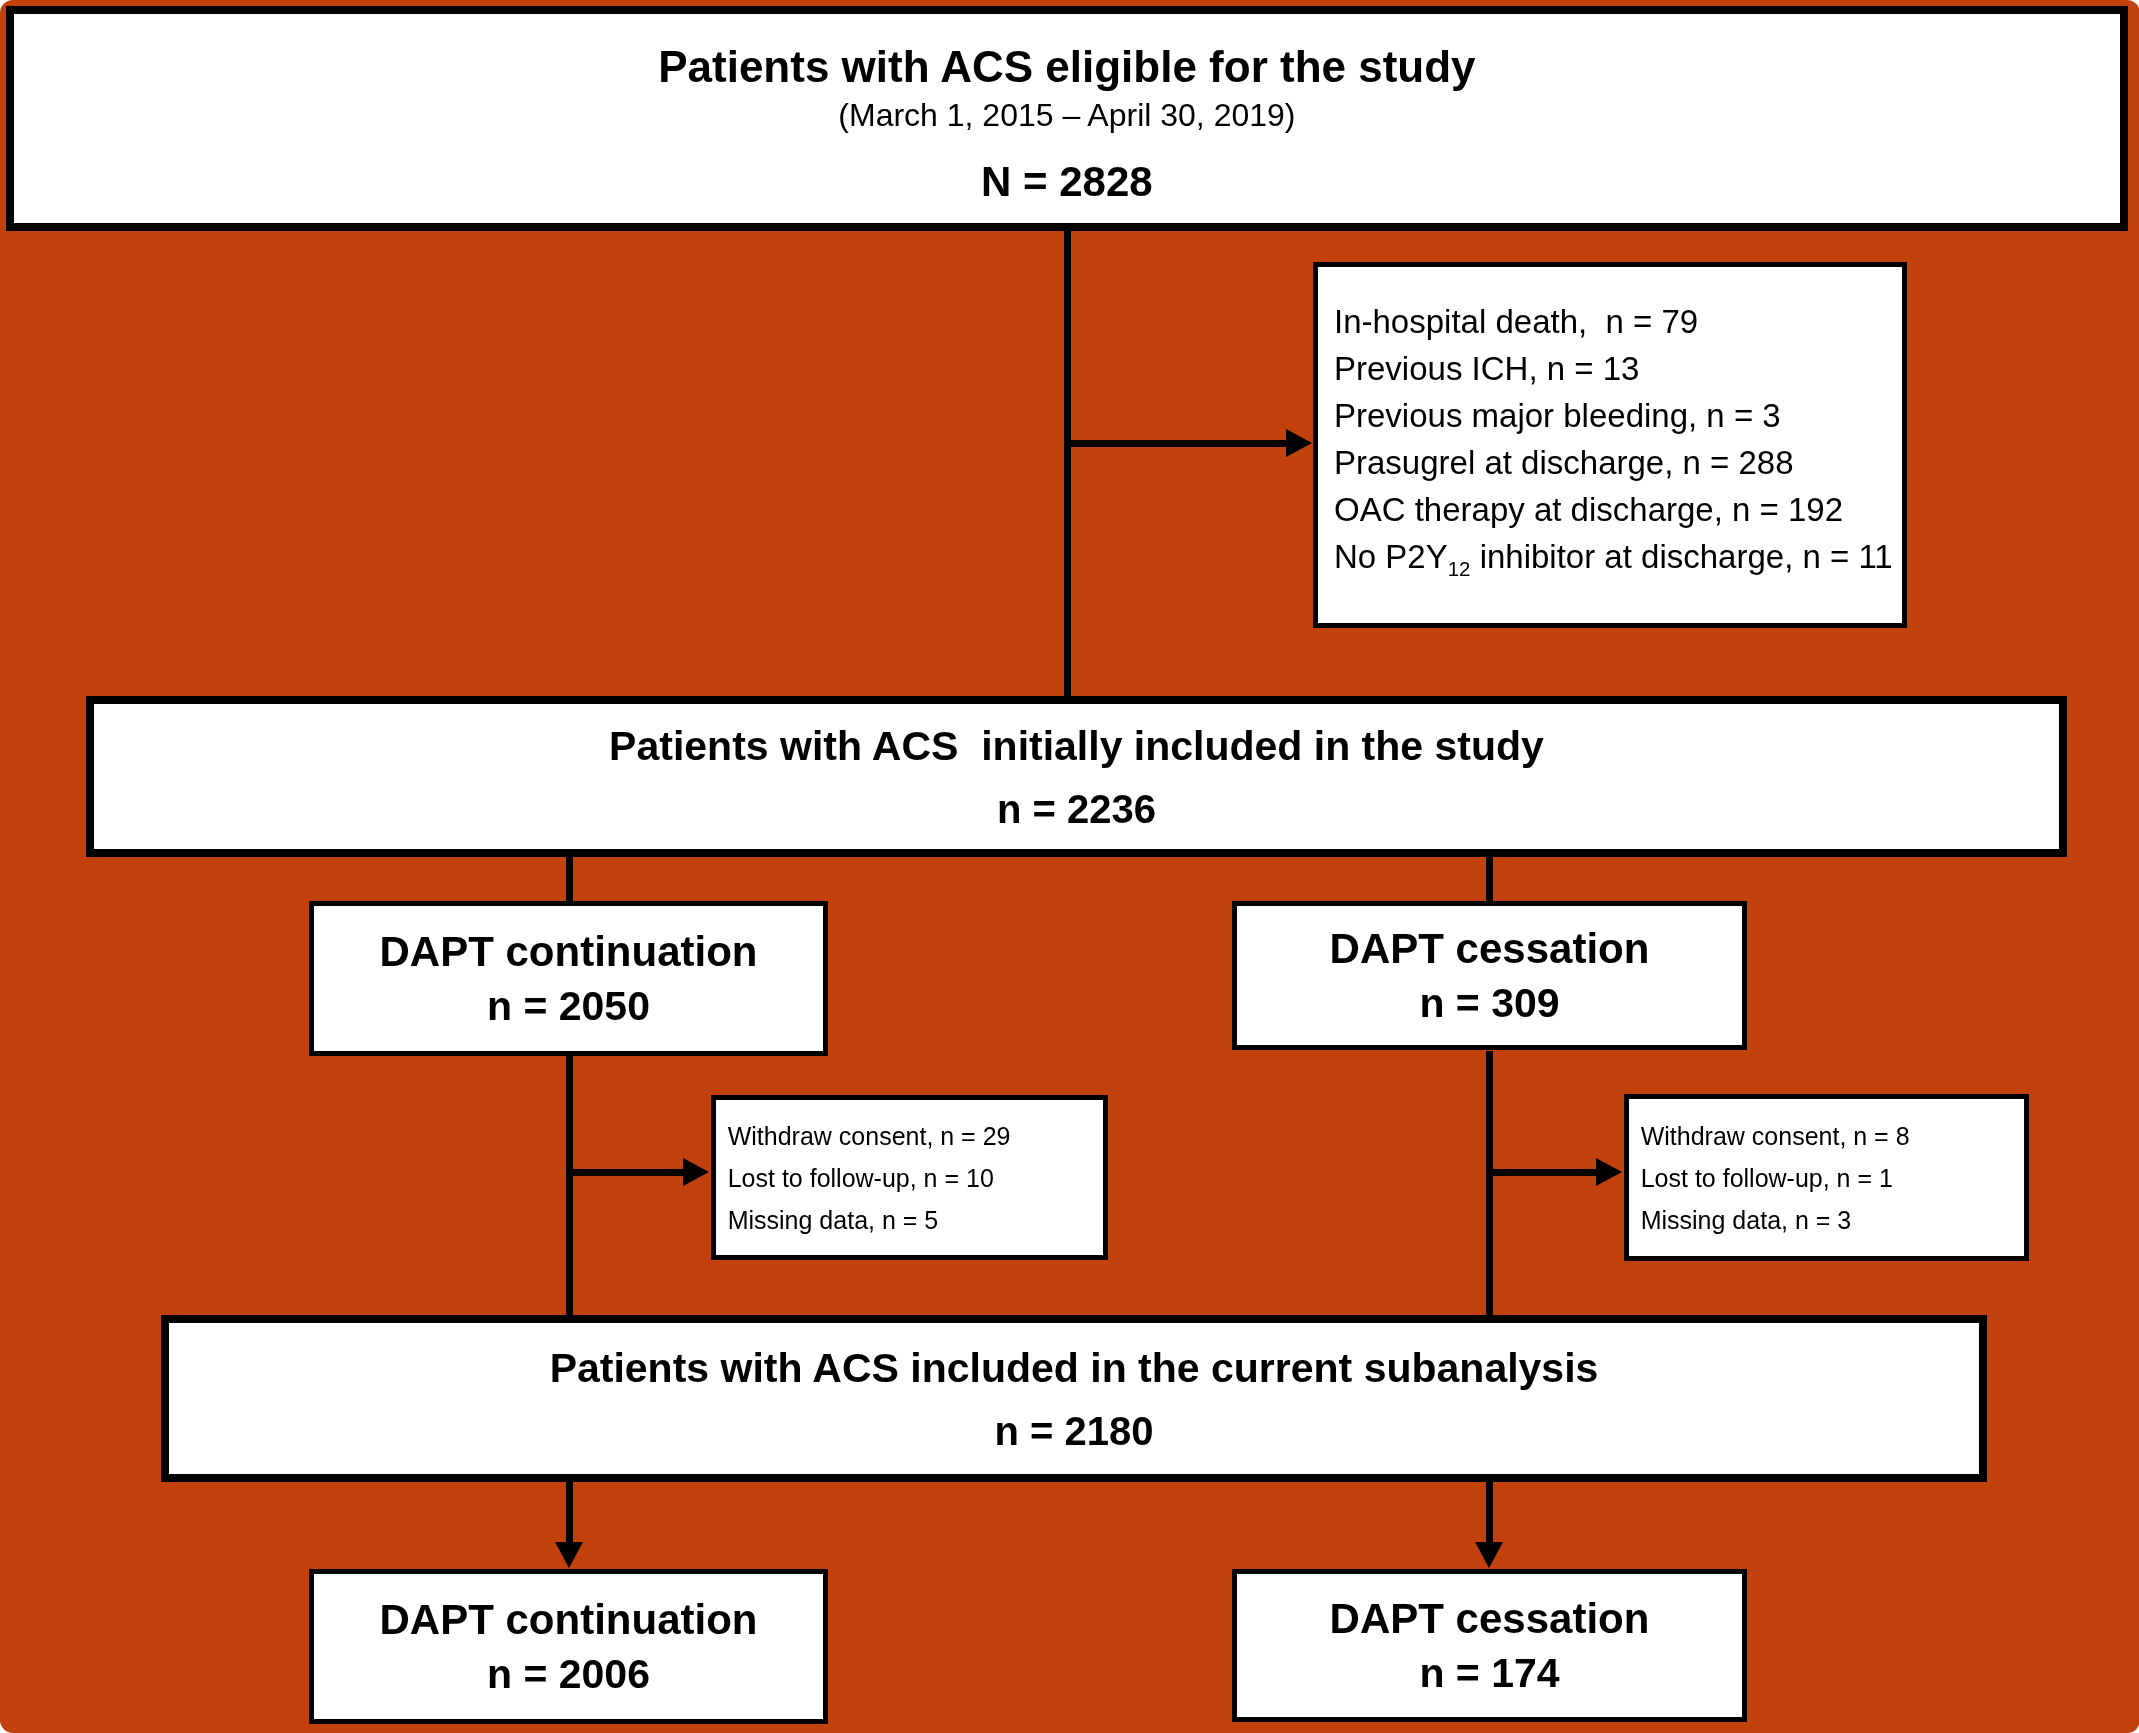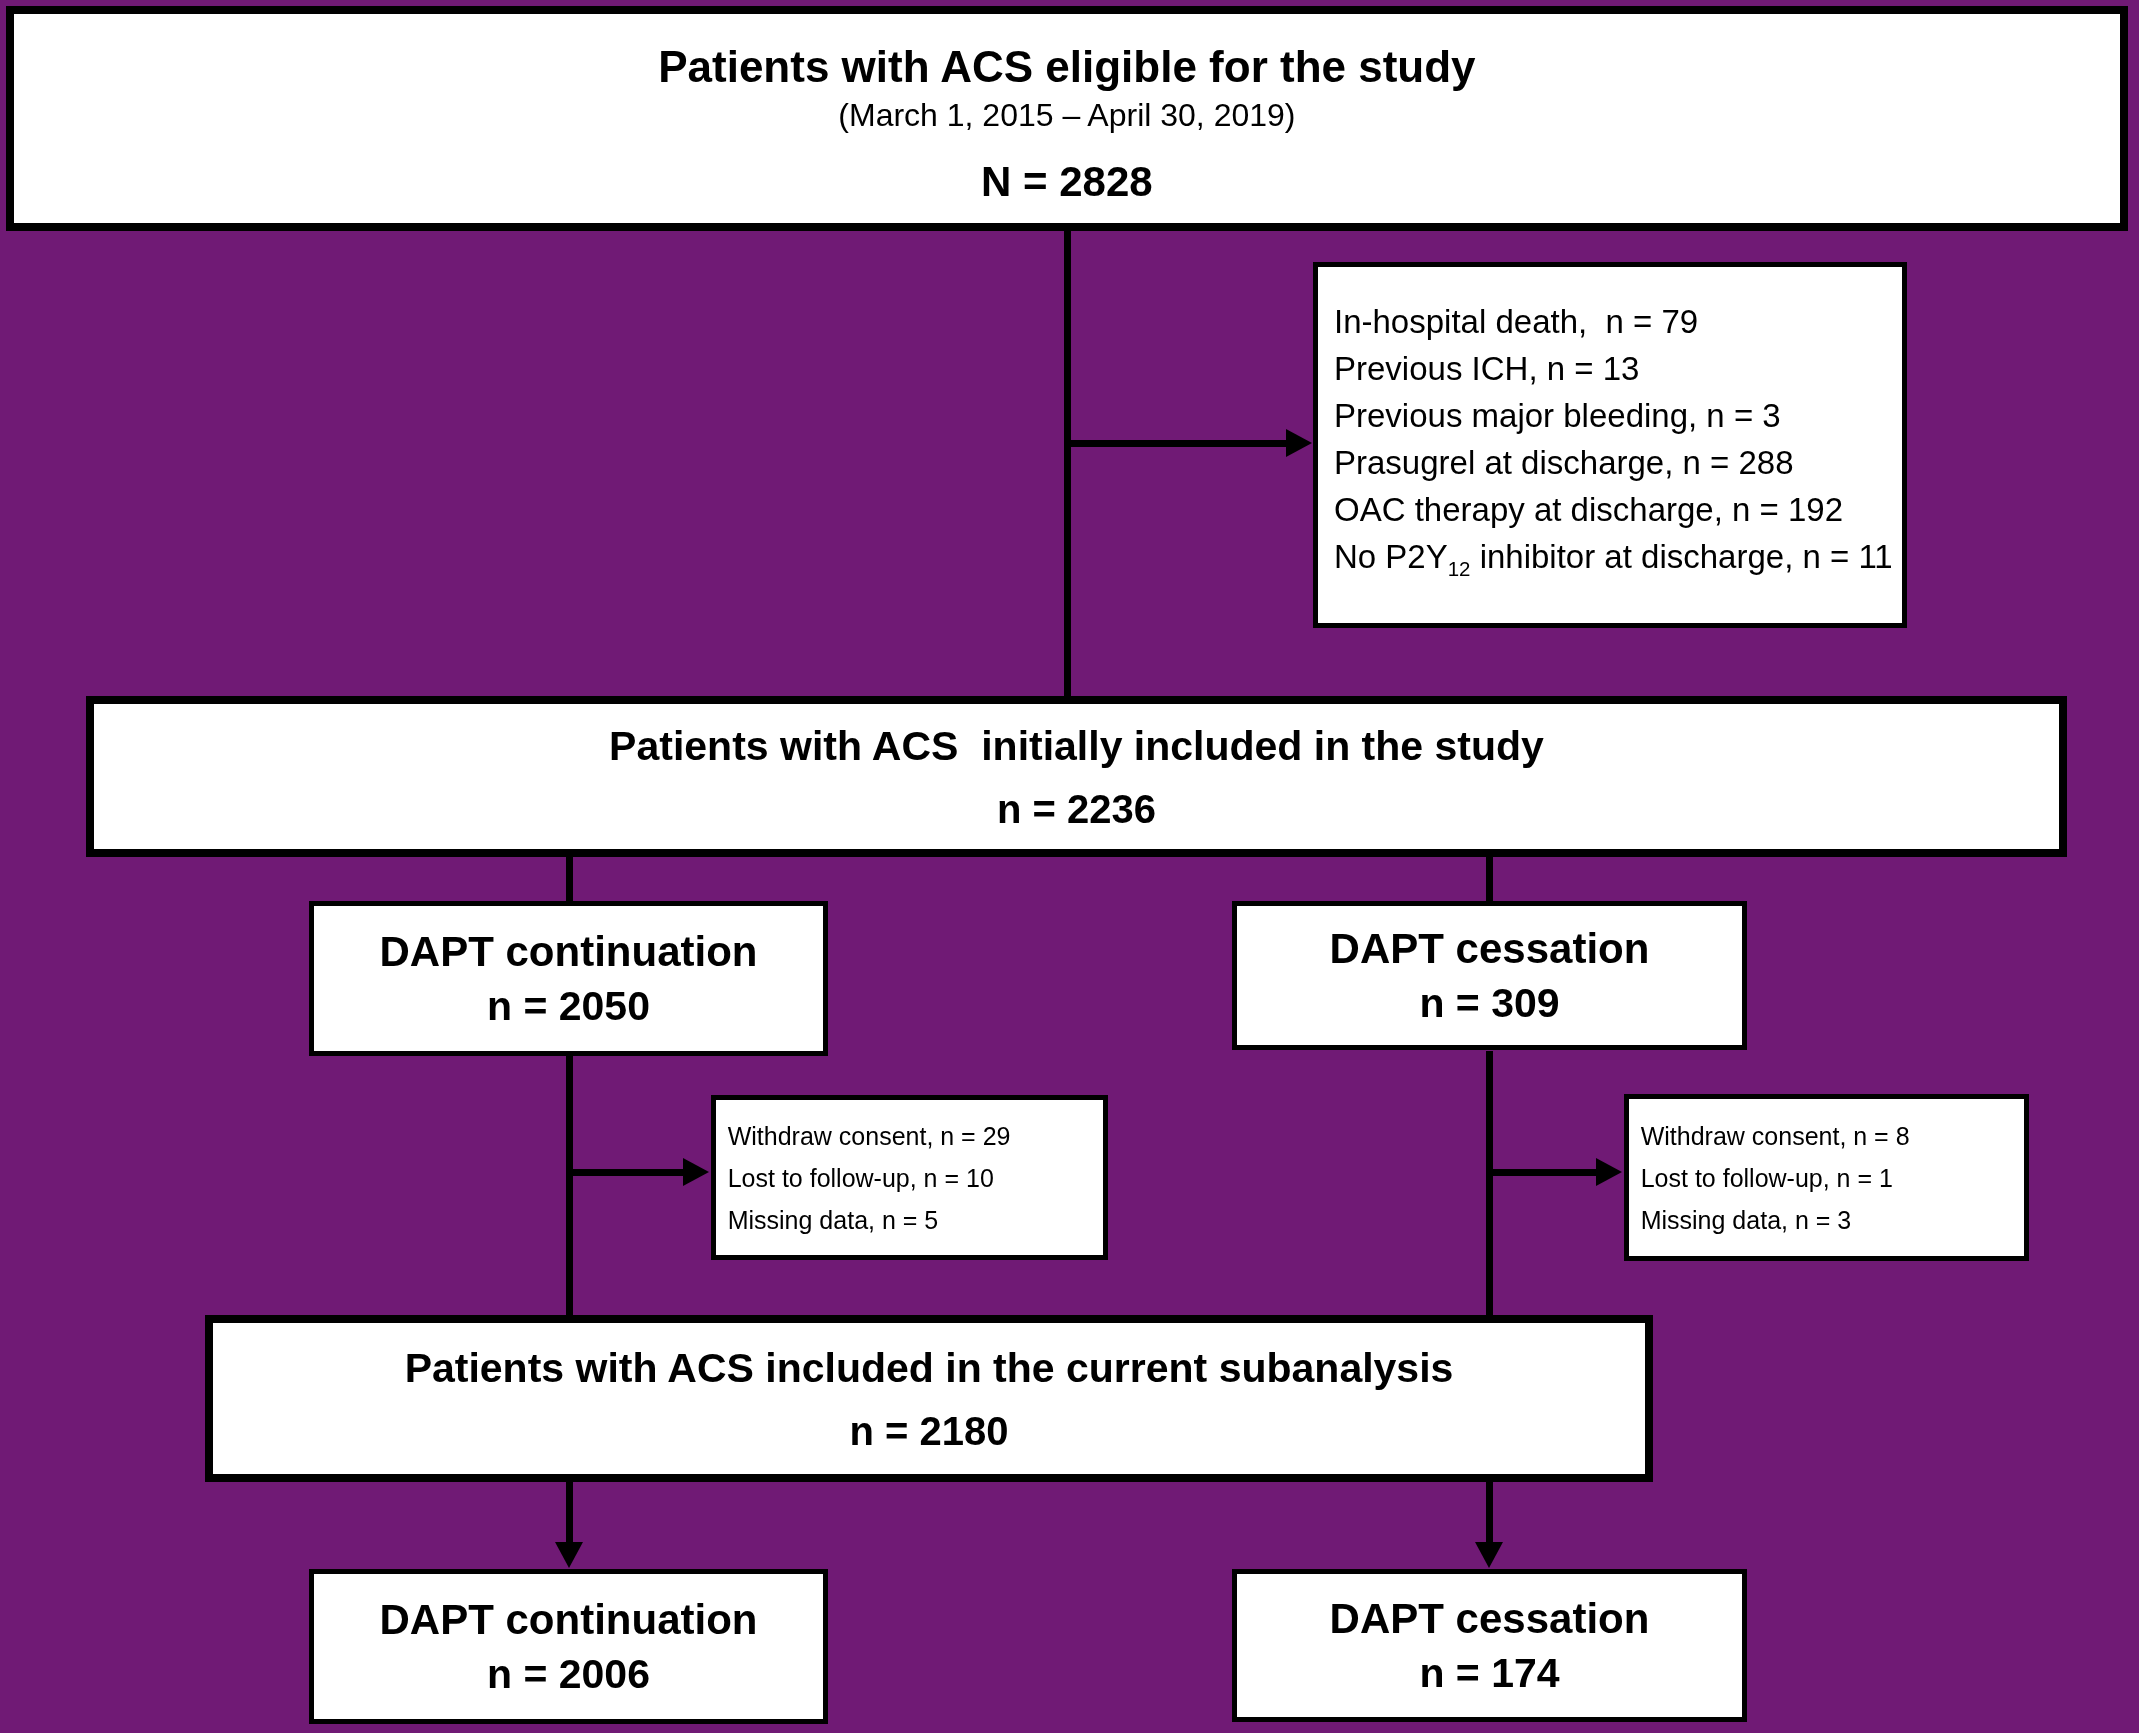--- a/index.html
+++ b/index.html
@@ -1,22 +1,23 @@
 <!DOCTYPE html>
 <html style="font-size:11.7px"><head>
 <meta charset="utf-8">
 <style>
   html, body { margin: 0; padding: 0; background: #ffffff; }
   #canvas {
     position: relative;
     width: 2140px;
     height: 1733px;
-    background: #701a75;
+    background: #c2410c;
     font-family: "Liberation Sans", sans-serif;
     color: #000000;
+    border-radius: 13px;
   }
   .fbox {
     position: absolute;
     box-sizing: border-box;
     background: #ffffff;
     border: 5.1px solid #000000;
     display: flex;
     flex-direction: column;
     align-items: center;
     justify-content: center;
@@ -112,21 +113,21 @@
     <div class="xline">Lost to follow-up, n = 10</div>
     <div class="xline">Missing data, n = 5</div>
   </div>
 
   <div class="fbox b8 excl excl-small" id="box-excl3" style="left:1624px; top:1094px; width:405px; height:167px;">
     <div class="xline">Withdraw consent, n = 8</div>
     <div class="xline">Lost to follow-up, n = 1</div>
     <div class="xline">Missing data, n = 3</div>
   </div>
 
-  <div class="fbox b12 wide-gap" id="box-sub" style="left:161px; top:1315px; width:1448px; height:167px;margin-left:44px;">
+  <div class="fbox b12 wide-gap" id="box-sub" style="left:161px; top:1315px; width:1826px; height:167px;">
     <div class="box-title">Patients with ACS included in the current subanalysis</div>
     <div class="box-count">n = 2180</div>
   </div>
 
   <div class="fbox dapt" id="box-cont2" style="left:309px; top:1569px; width:519px; height:155px;">
     <div class="box-title">DAPT continuation</div>
     <div class="box-count">n = 2006</div>
   </div>
 
   <div class="fbox dapt" id="box-cess2" style="left:1232px; top:1569px; width:515px; height:153px;">

